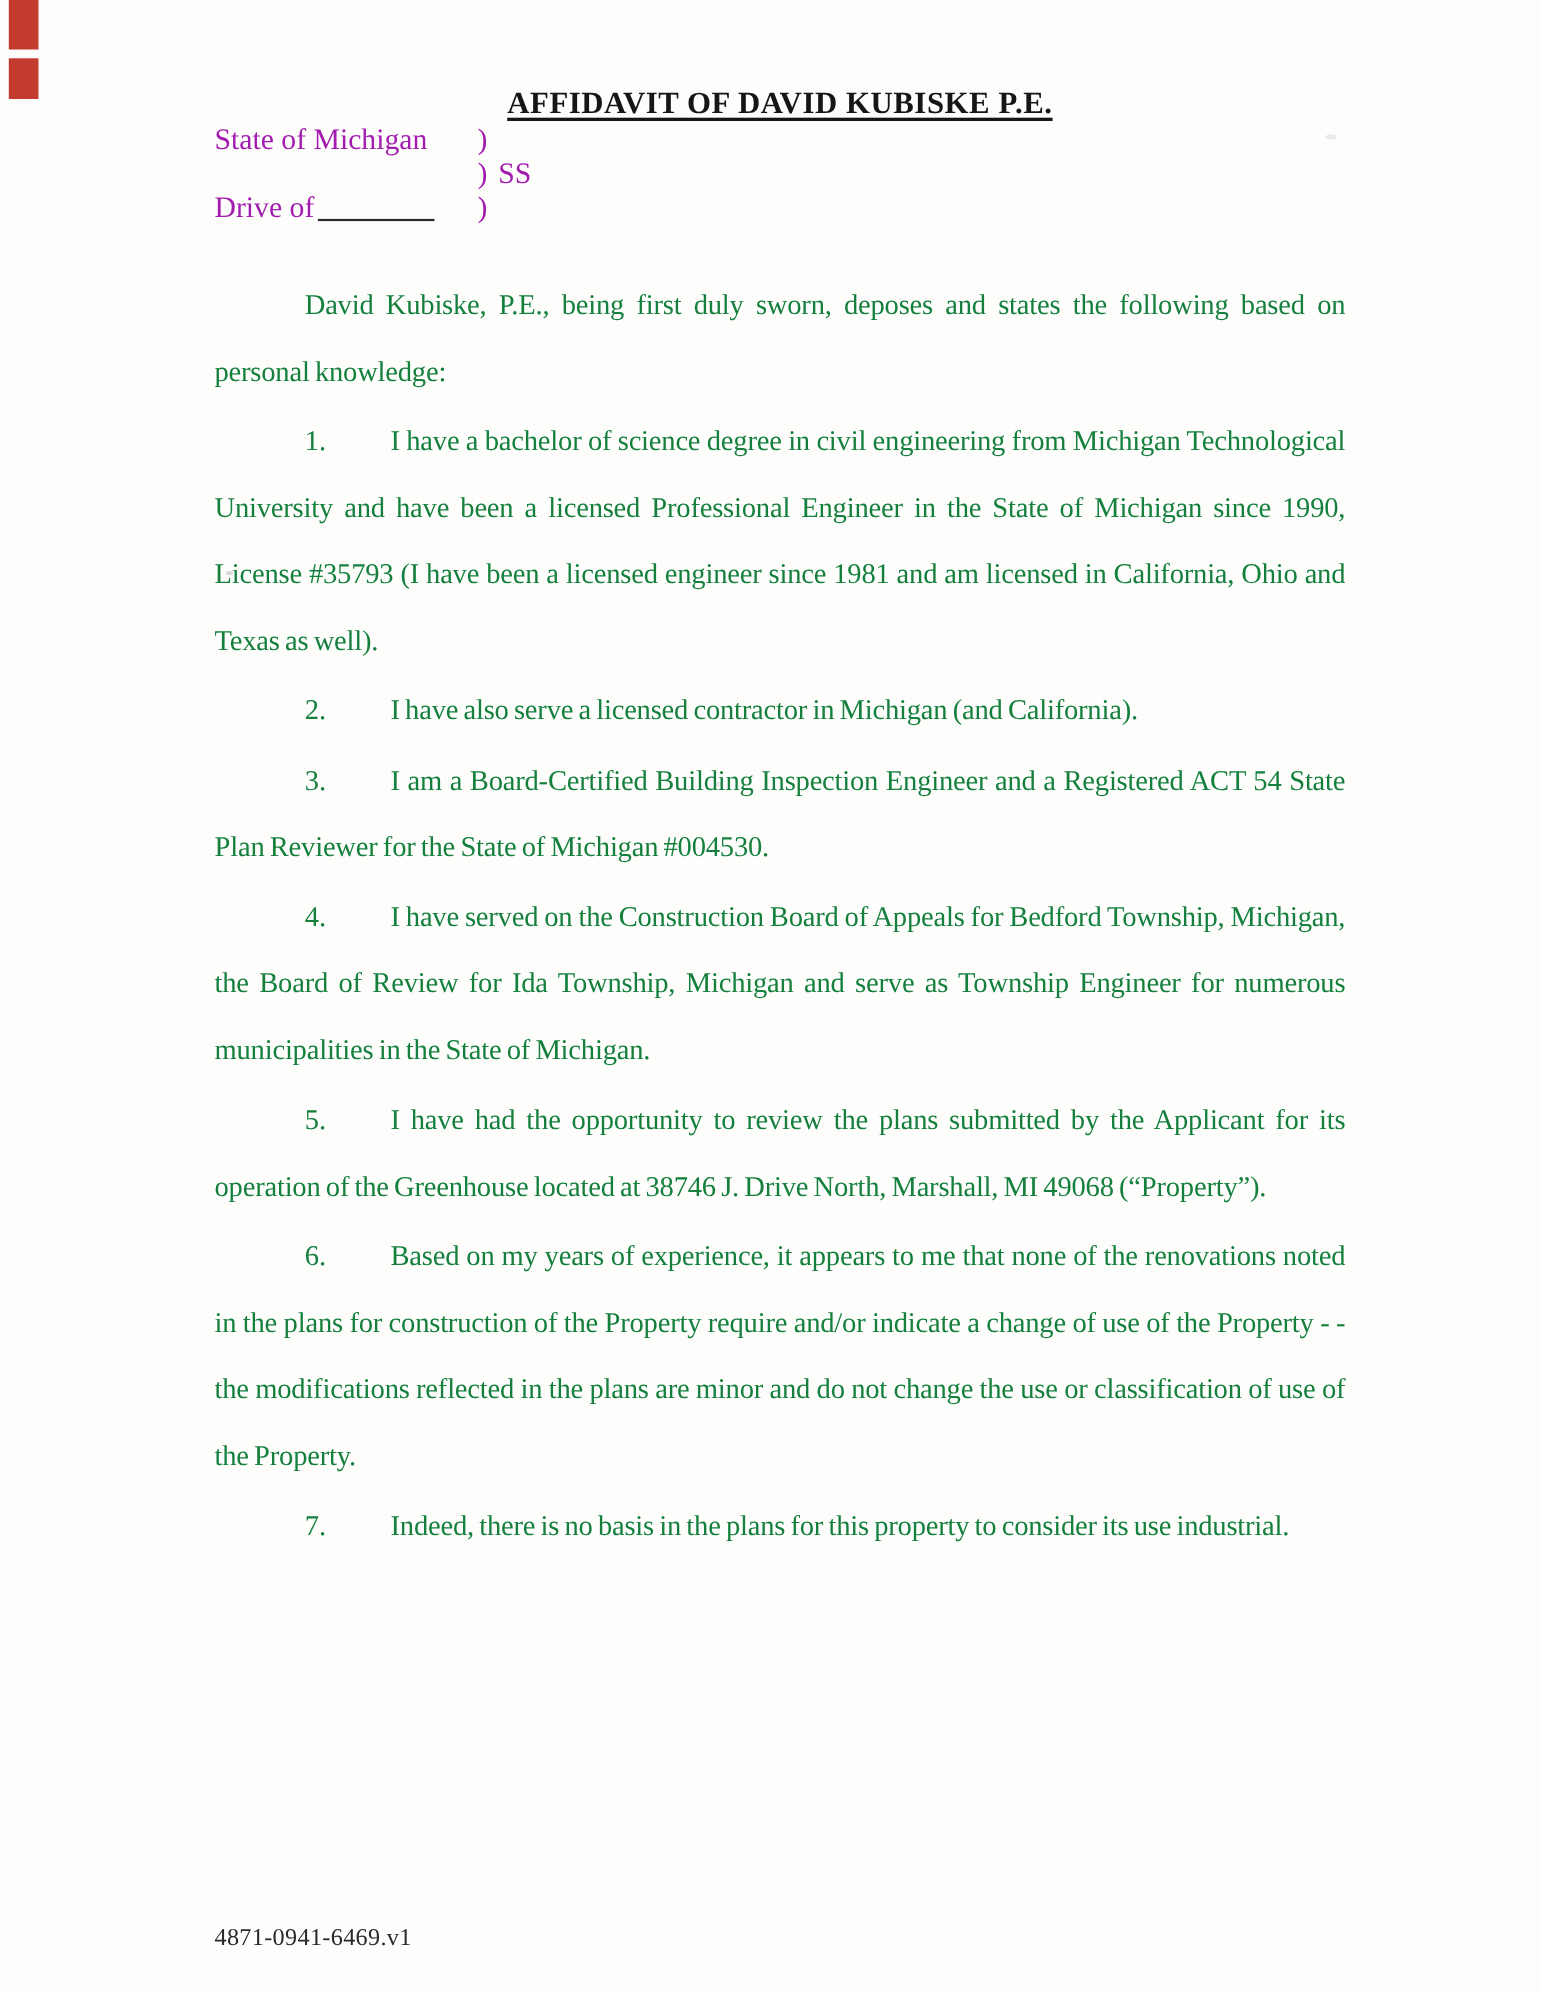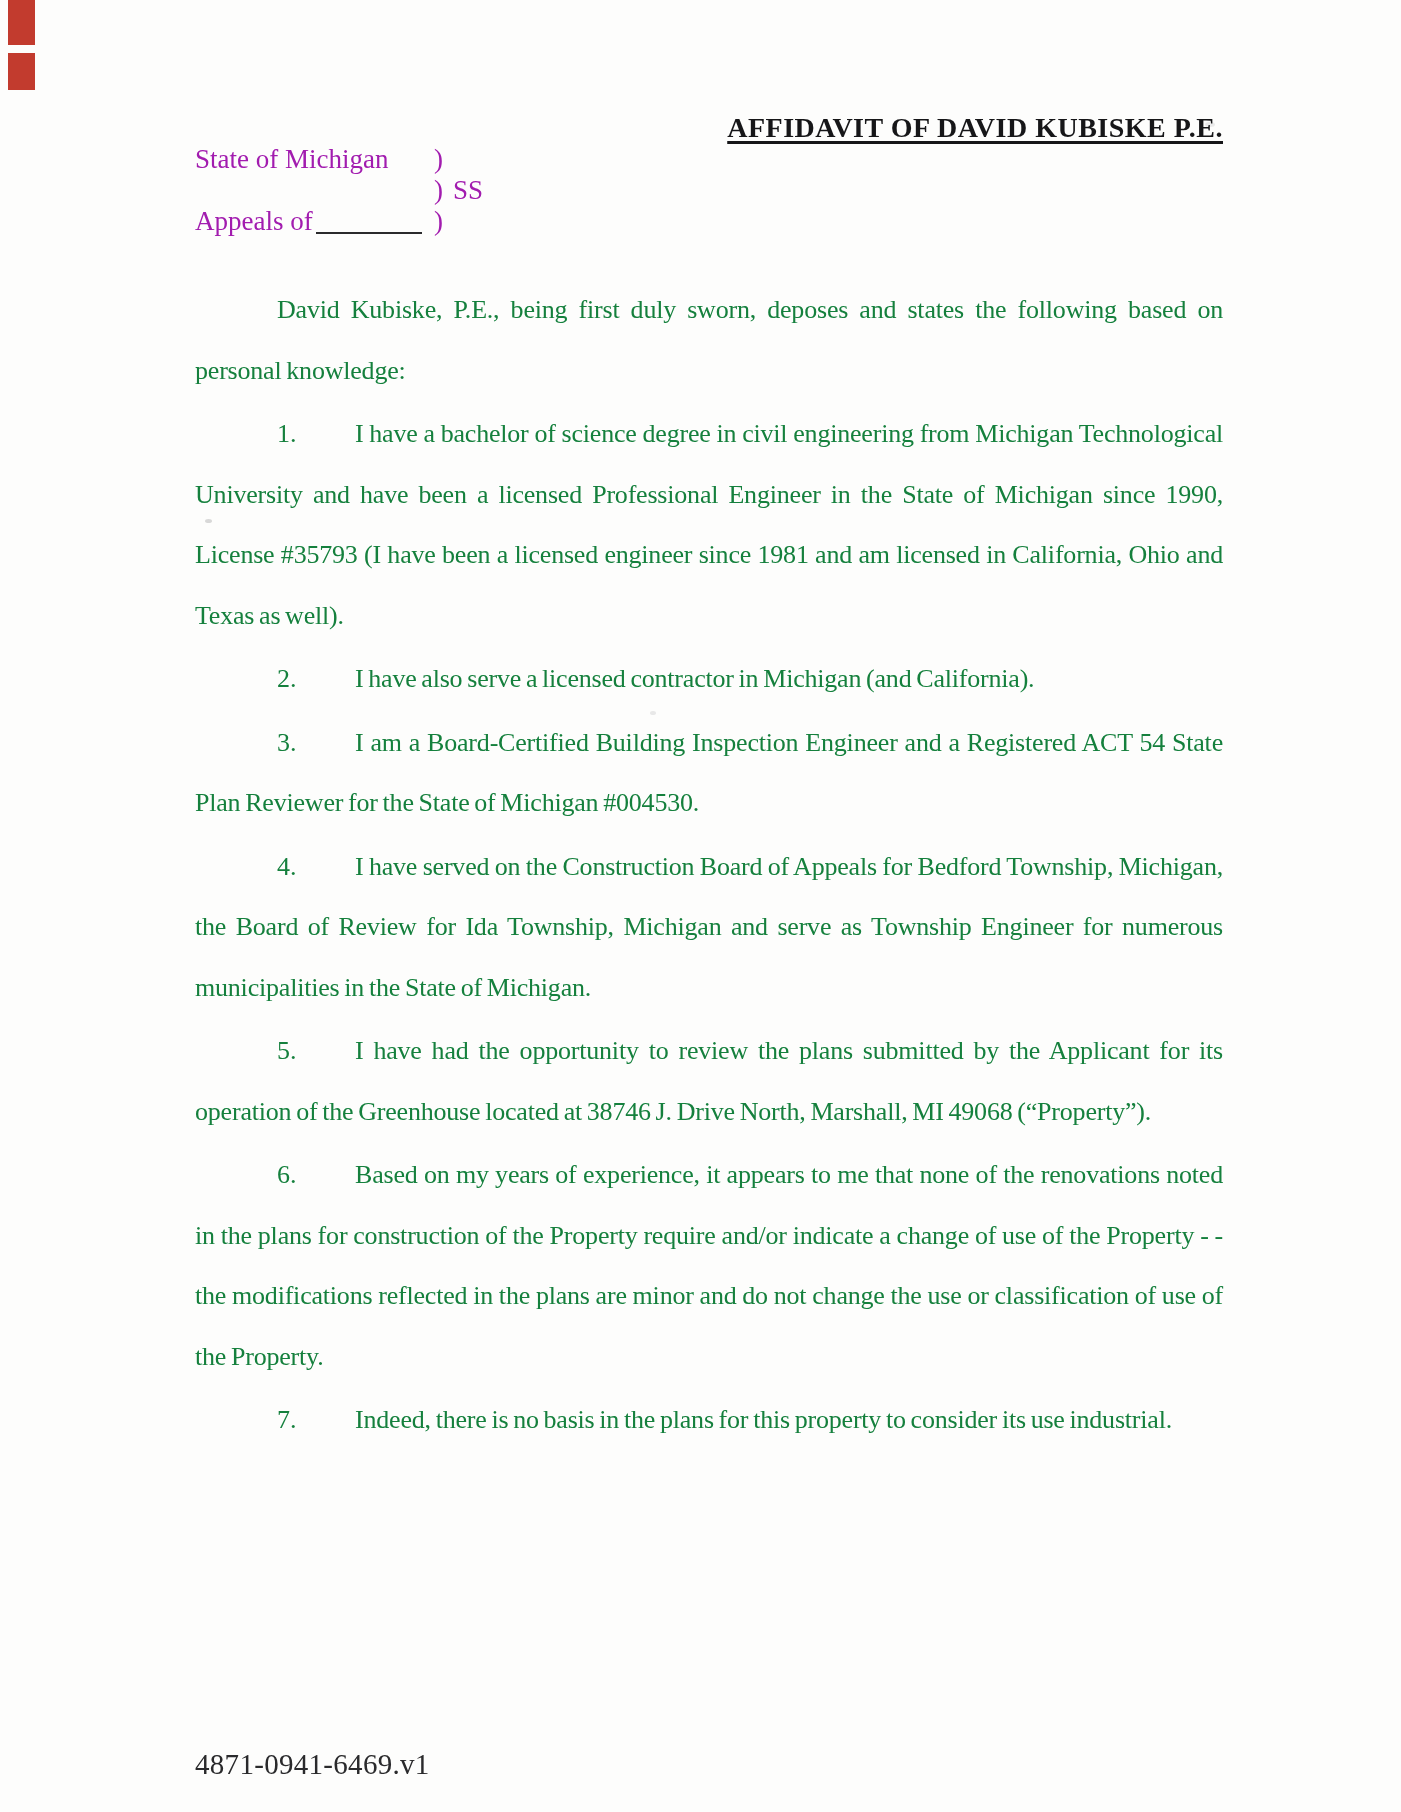--- a/index.html
+++ b/index.html
@@ -8,22 +8,22 @@
     width:1401px;height:1812px;
     background:#fdfdfc;
     overflow:hidden;
     font-family:"Liberation Serif", serif;
     color:#1e1e20;
   }
   .content{
     position:absolute;left:195px;top:0;width:1028px;
   }
   .title{
-    margin-top:112px;
-    text-align:right;
+    margin-top:79px;
+    text-align:center;
     font-weight:bold;
     font-size:28px;
     letter-spacing:0.5px;
     text-decoration:underline;
     text-decoration-thickness:2.5px;
     text-underline-offset:4px;
     color:#161618;
   }
   .caption{
     font-size:27px;
@@ -54,21 +54,21 @@
   .intro{margin-top:43px;}
   .pnum{
     display:inline-block;
     width:78px;
     text-indent:0;
     letter-spacing:0;
   }
   .footer{
     position:absolute;
     left:195px;top:1748px;
-    font-size:29px;
+    font-size:22px;
     letter-spacing:0.3px;
     color:#2a2a2c;
     font-family:"Liberation Serif", serif;
   }
   .red-mark{position:absolute;left:8px;width:27px;}
   .red-mark.m1{top:0;height:45px;}
   .red-mark.m2{top:53px;height:37px;}
   .speck{position:absolute;background:#b9b9b9;border-radius:50%;}
   .speck.s1{left:205px;top:519px;width:7px;height:4px;opacity:.55;}
   .speck.s2{left:1205px;top:122px;width:10px;height:5px;opacity:.28;}
@@ -86,21 +86,21 @@
   <div class="speck s2"></div>
   <div class="speck s3"></div>
 
   <div class="content">
 
     <div class="title">AFFIDAVIT OF DAVID KUBISKE P.E.</div>
 
     <div class="caption">
       <div class="cap-line"><span class="cap-cell"><span>State of Michigan</span></span><span class="paren">)</span></div>
       <div class="cap-line"><span class="cap-cell"></span><span class="paren">)</span><span class="ss-label">SS</span></div>
-      <div class="cap-line"><span class="cap-cell"><span>Appeals of</span><span class="blank-line"></span></span><span class="paren">)</span></div>
+      <div class="cap-line"><span class="cap-cell"><span>Drive of</span><span class="blank-line"></span></span><span class="paren">)</span></div>
     </div>
 
     <p class="para intro">David Kubiske, P.E., being first duly sworn, deposes and states the following based on personal knowledge:</p>
 
     <p class="para"><span class="pnum"><span>1.</span></span><span class="ptext">I have a bachelor of science degree in civil engineering from Michigan Technological University and have been a licensed Professional Engineer in the State of Michigan since 1990, License #35793 (I have been a licensed engineer since 1981 and am licensed in California, Ohio and Texas as well).</span></p>
 
     <p class="para"><span class="pnum"><span>2.</span></span><span class="ptext">I have also serve a licensed contractor in Michigan (and California).</span></p>
 
     <p class="para"><span class="pnum"><span>3.</span></span><span class="ptext">I am a Board-Certified Building Inspection Engineer and a Registered ACT 54 State Plan Reviewer for the State of Michigan #004530.</span></p>
 

